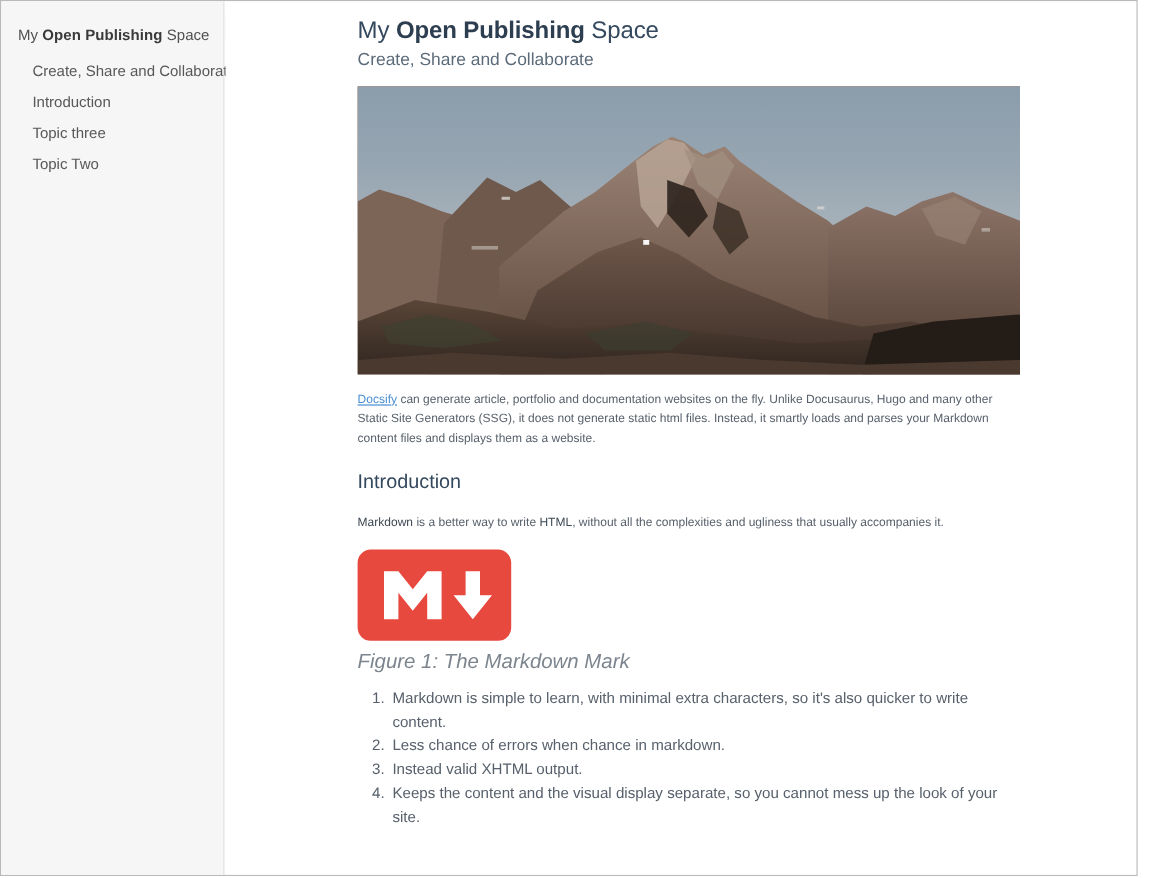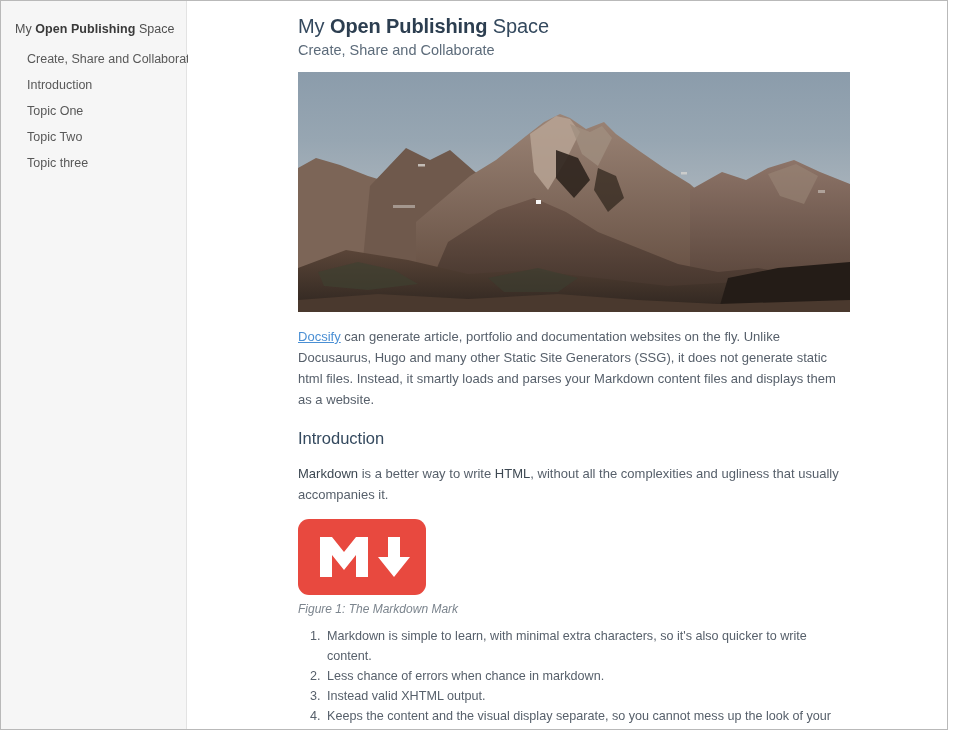--- a/index.html
+++ b/index.html
@@ -127,21 +127,21 @@
   }
   #hero-photo .sky {
     position: absolute; left: 0; top: 0; width: 100%; height: 52%;
     background: linear-gradient(#8b9cab 0%, #97a6b2 55%, #a9b3bb 100%);
   }
   #hero-photo svg { position: absolute; left:0; top:0; width:100%; height:100%; display:block; }
 
   
   .doc-p {
     margin: 14px 0 0 0;
-    font-size: 13px;
+    font-size: 10px;
     color: #57606b;
     line-height: 1.62;
     letter-spacing: 0.01px;
   }
   .doc-p b { color: #3d4852; font-weight: normal; }
   .doc-link {
     color: #4a8fd4;
     text-decoration: underline;
     cursor: pointer;
   }
@@ -159,21 +159,21 @@
   #md-mark {
     width: 128px;
     height: 76px;
     background: #e8493f;
     border-radius: 11px;
     display: block;
   }
   #md-mark svg { display: block; }
   .figure-caption {
     margin: 6px 0 0 0;
-    font-size: 12px;
+    font-size: 17px;
     font-style: italic;
     color: #7c858e;
     line-height: 1.4;
   }
 
   
   .doc-ol {
     margin: 9px 0 0 0;
     padding-left: 26px;
     font-size: 12.6px;
@@ -187,23 +187,22 @@
 
 <div id="page-frame">
 
   <aside id="sidebar">
     <div id="sidebar-title">
       <span>My </span><span class="strong">Open Publishing</span><span> Space</span>
     </div>
     <ul id="sidebar-nav">
       <li>Create, Share and Collaborate</li>
       <li>Introduction</li>
-      <li>Topic One</li>
+      <li>Topic three</li>
       <li>Topic Two</li>
-      <li>Topic three</li>
     </ul>
   </aside>
 
   <button id="hamburger-button" aria-label="menu">
     <span class="bar"></span>
     <span class="bar"></span>
     <span class="bar"></span>
   </button>
 
   <main id="content">

